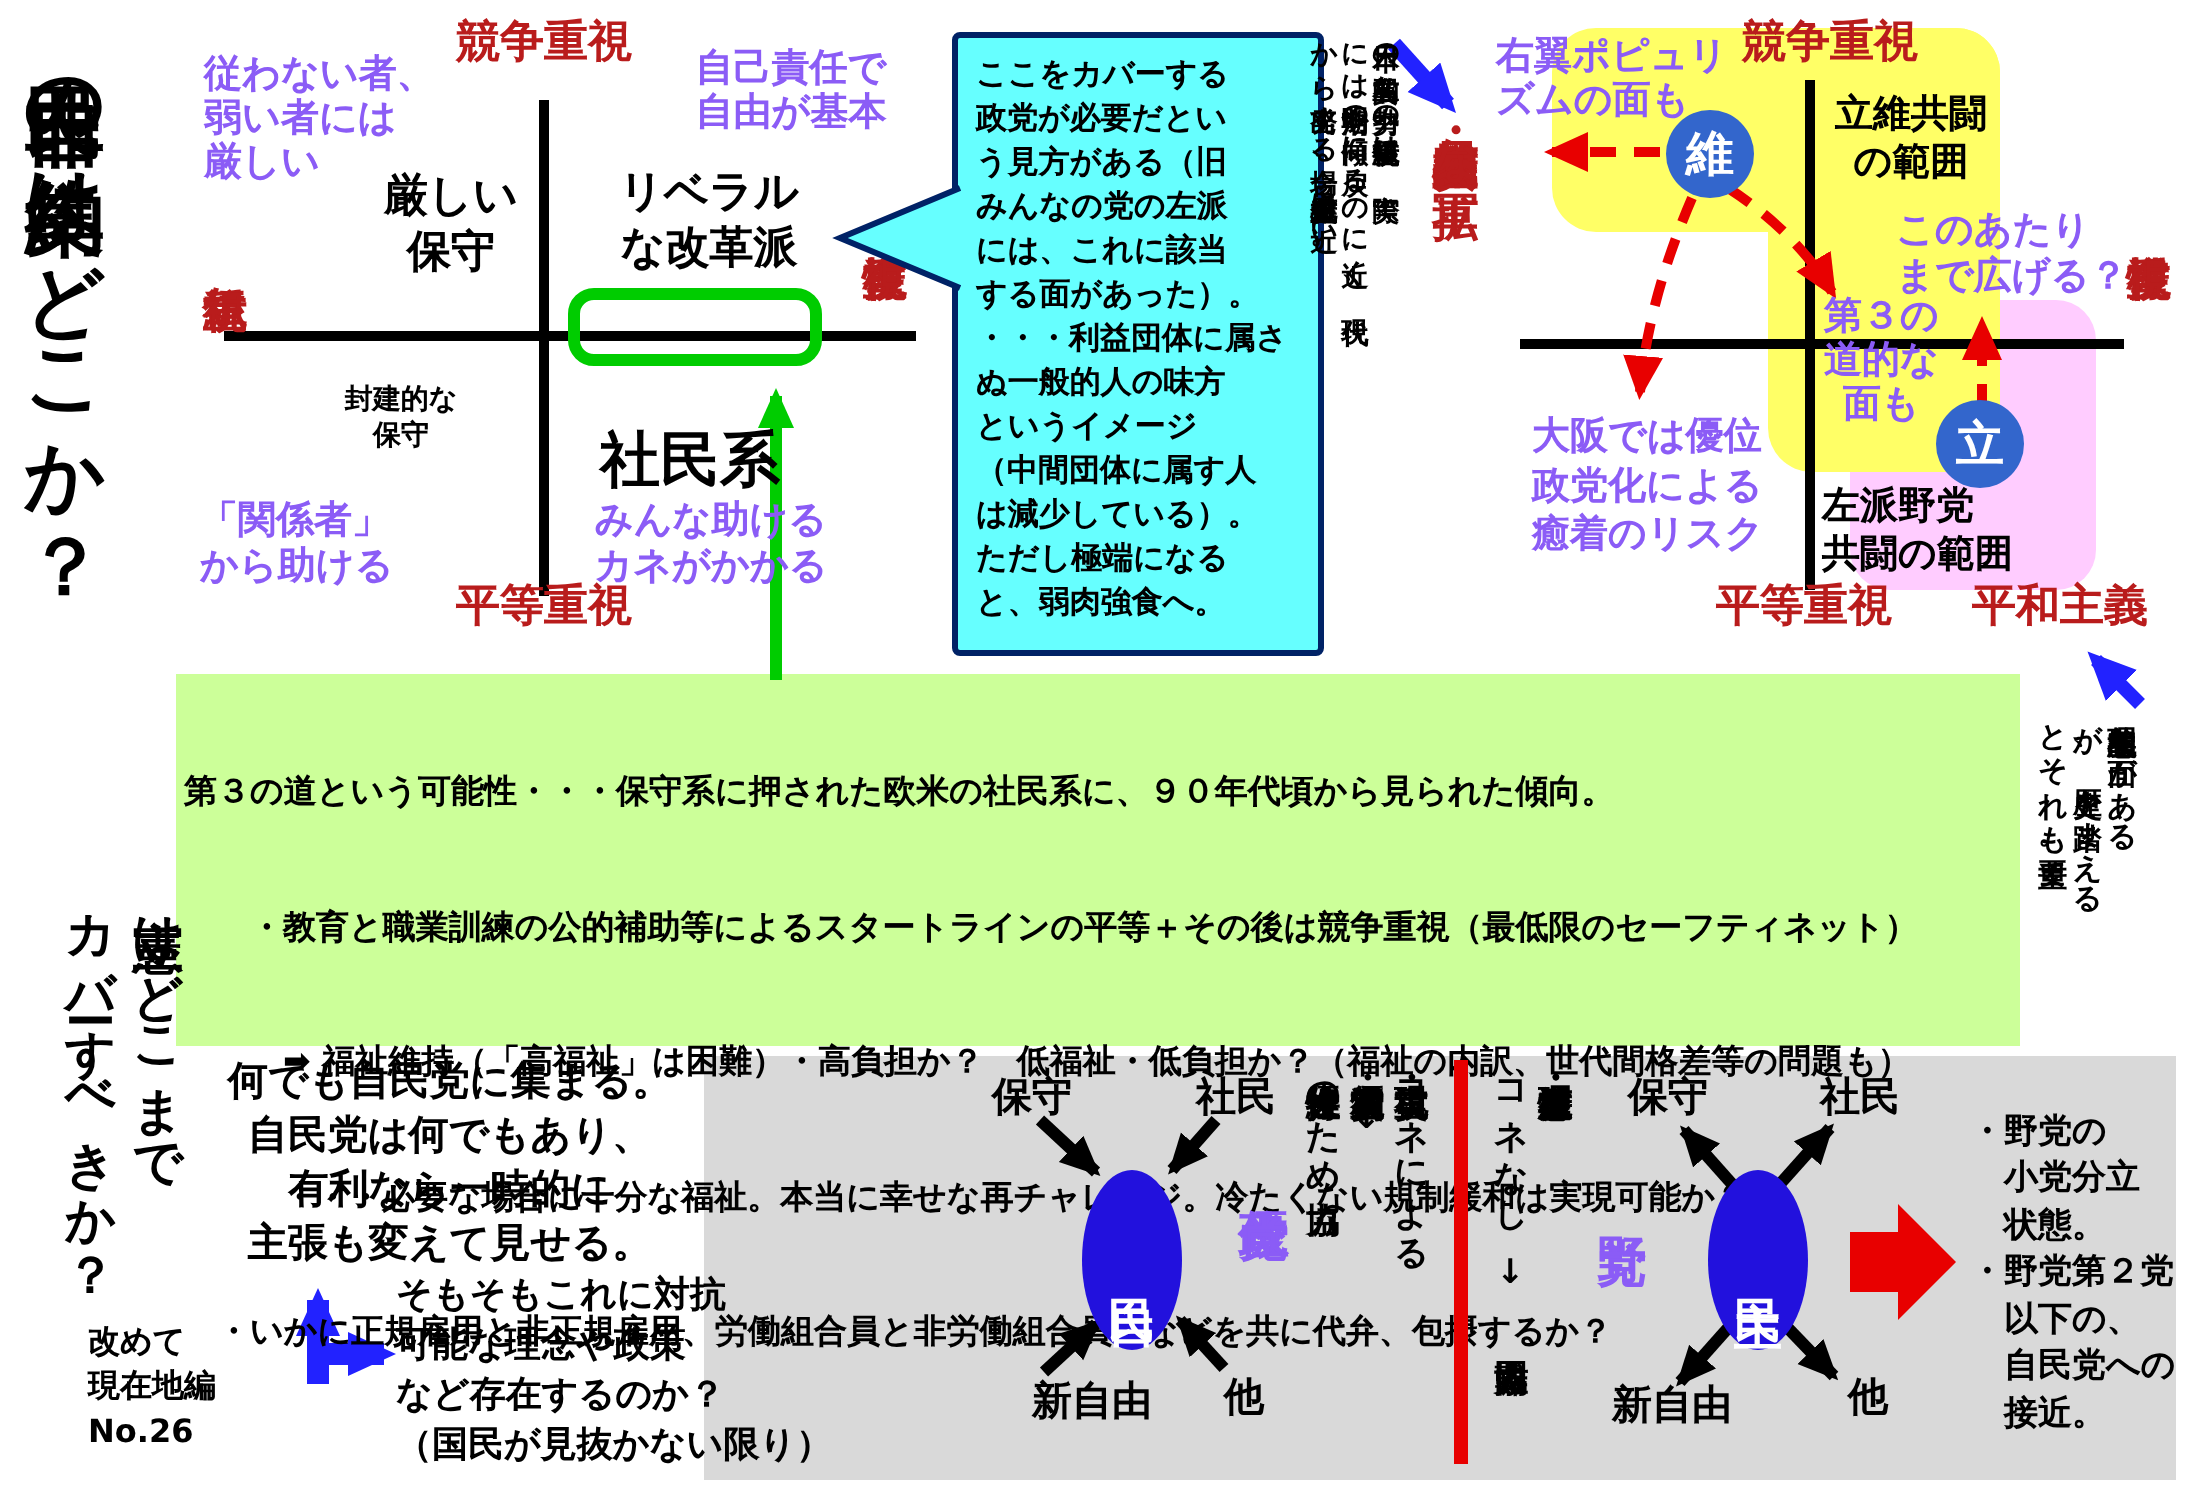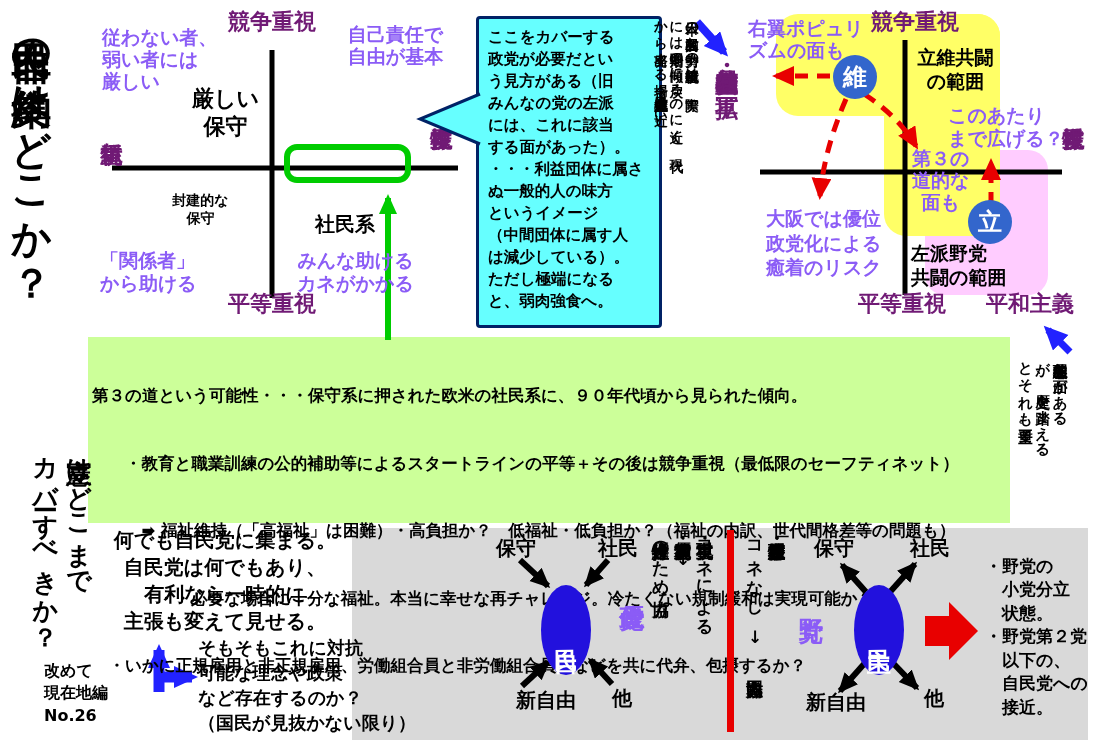--- a/index.html
+++ b/index.html
@@ -1,21 +1,21 @@
 <!DOCTYPE html>
 <html><head>
 <meta charset="utf-8">
 <style>
   html,body{margin:0;padding:0;background:#fff;}
   body{font-family:"DejaVu Sans","Liberation Sans",sans-serif;font-weight:bold;}
   #stage{position:relative;width:1093px;height:749px;background:#ffffff;overflow:hidden;}
   .abs{position:absolute;white-space:pre-line;z-index:2;line-height:1.25;color:#000;}
   .v{writing-mode:vertical-rl;text-orientation:upright;}
   .red{color:#8b5cf6;}
-  .purple{color:#701a75;}
+  .purple{color:#b91c1c;}
   .center{text-align:center;}
   .shape{position:absolute;z-index:0;}
   svg.lay{position:absolute;left:0;top:0;z-index:1;pointer-events:none;}
   svg.top{position:absolute;left:0;top:0;z-index:4;pointer-events:none;}
   .circle{position:absolute;z-index:2;border-radius:50%;background:#3366cc;color:#fff;
           display:flex;align-items:center;justify-content:center;}
   .ellipse{position:absolute;z-index:2;border-radius:50%;background:#2211dd;color:#fff;
            display:flex;align-items:center;justify-content:center;}
   .bubble{position:absolute;z-index:2;background:#66ffff;border:3px solid #002266;border-radius:4px;
           padding:7px 9px;}
@@ -85,23 +85,25 @@
   <div class="abs" style="left:44px;top:660px;font-size:16px;line-height:1.4;">改めて
 現在地編</div>
   <div class="abs" style="left:44px;top:706px;font-size:16px;">No.26</div>
 
   <div class="abs purple center" style="left:217px;top:8px;width:110px;font-size:22px;">競争重視</div>
   <div class="abs purple v" style="left:98px;top:126px;height:110px;font-size:22px;">伝統重視</div>
   <div class="abs purple v" style="left:428px;top:110px;height:140px;font-size:22px;">多様性重視</div>
   <div class="abs purple center" style="left:217px;top:290px;width:110px;font-size:22px;">平等重視</div>
   <div class="abs center" style="left:158px;top:85px;width:135px;font-size:22px;">厳しい
 保守</div>
+  <div class="abs center" style="left:287px;top:83px;width:135px;font-size:22px;">リベラル
+な改革派</div>
   <div class="abs center" style="left:133px;top:192px;width:135px;font-size:14px;">封建的な
 保守</div>
-  <div class="abs center" style="left:295px;top:212px;width:100px;font-size:20px;">社民系</div>
+  <div class="abs center" style="left:295px;top:212px;width:100px;font-size:30px;">社民系</div>
   <div class="abs red" style="left:102px;top:27px;font-size:19px;line-height:1.15;">従わない者、
 弱い者には
 厳しい</div>
   <div class="abs red center" style="left:328px;top:24px;width:135px;font-size:19px;line-height:1.15;">自己責任で
 自由が基本</div>
   <div class="abs red" style="left:100px;top:249px;font-size:19px;line-height:1.2;">「関係者」
 から助ける</div>
   <div class="abs red center" style="left:278px;top:249px;width:155px;font-size:19px;line-height:1.2;">みんな助ける
 カネがかかる</div>
 

